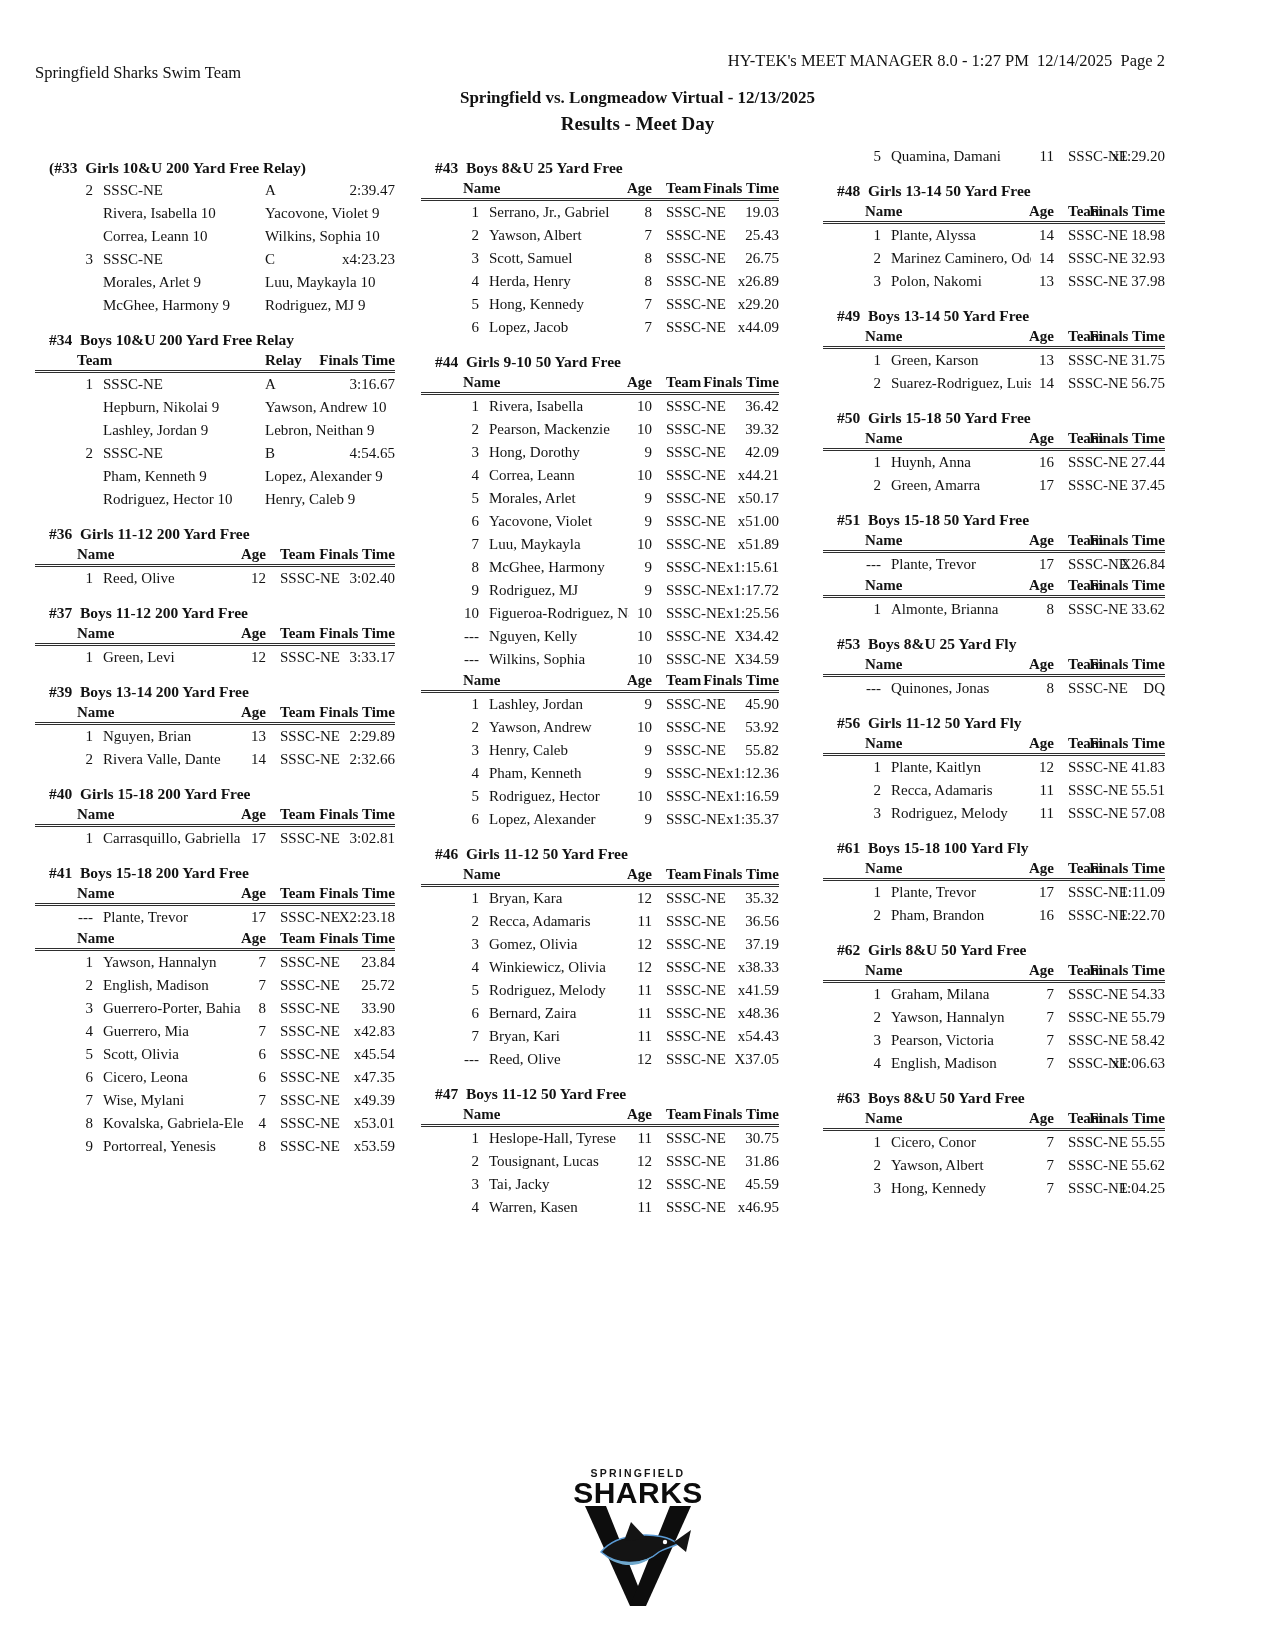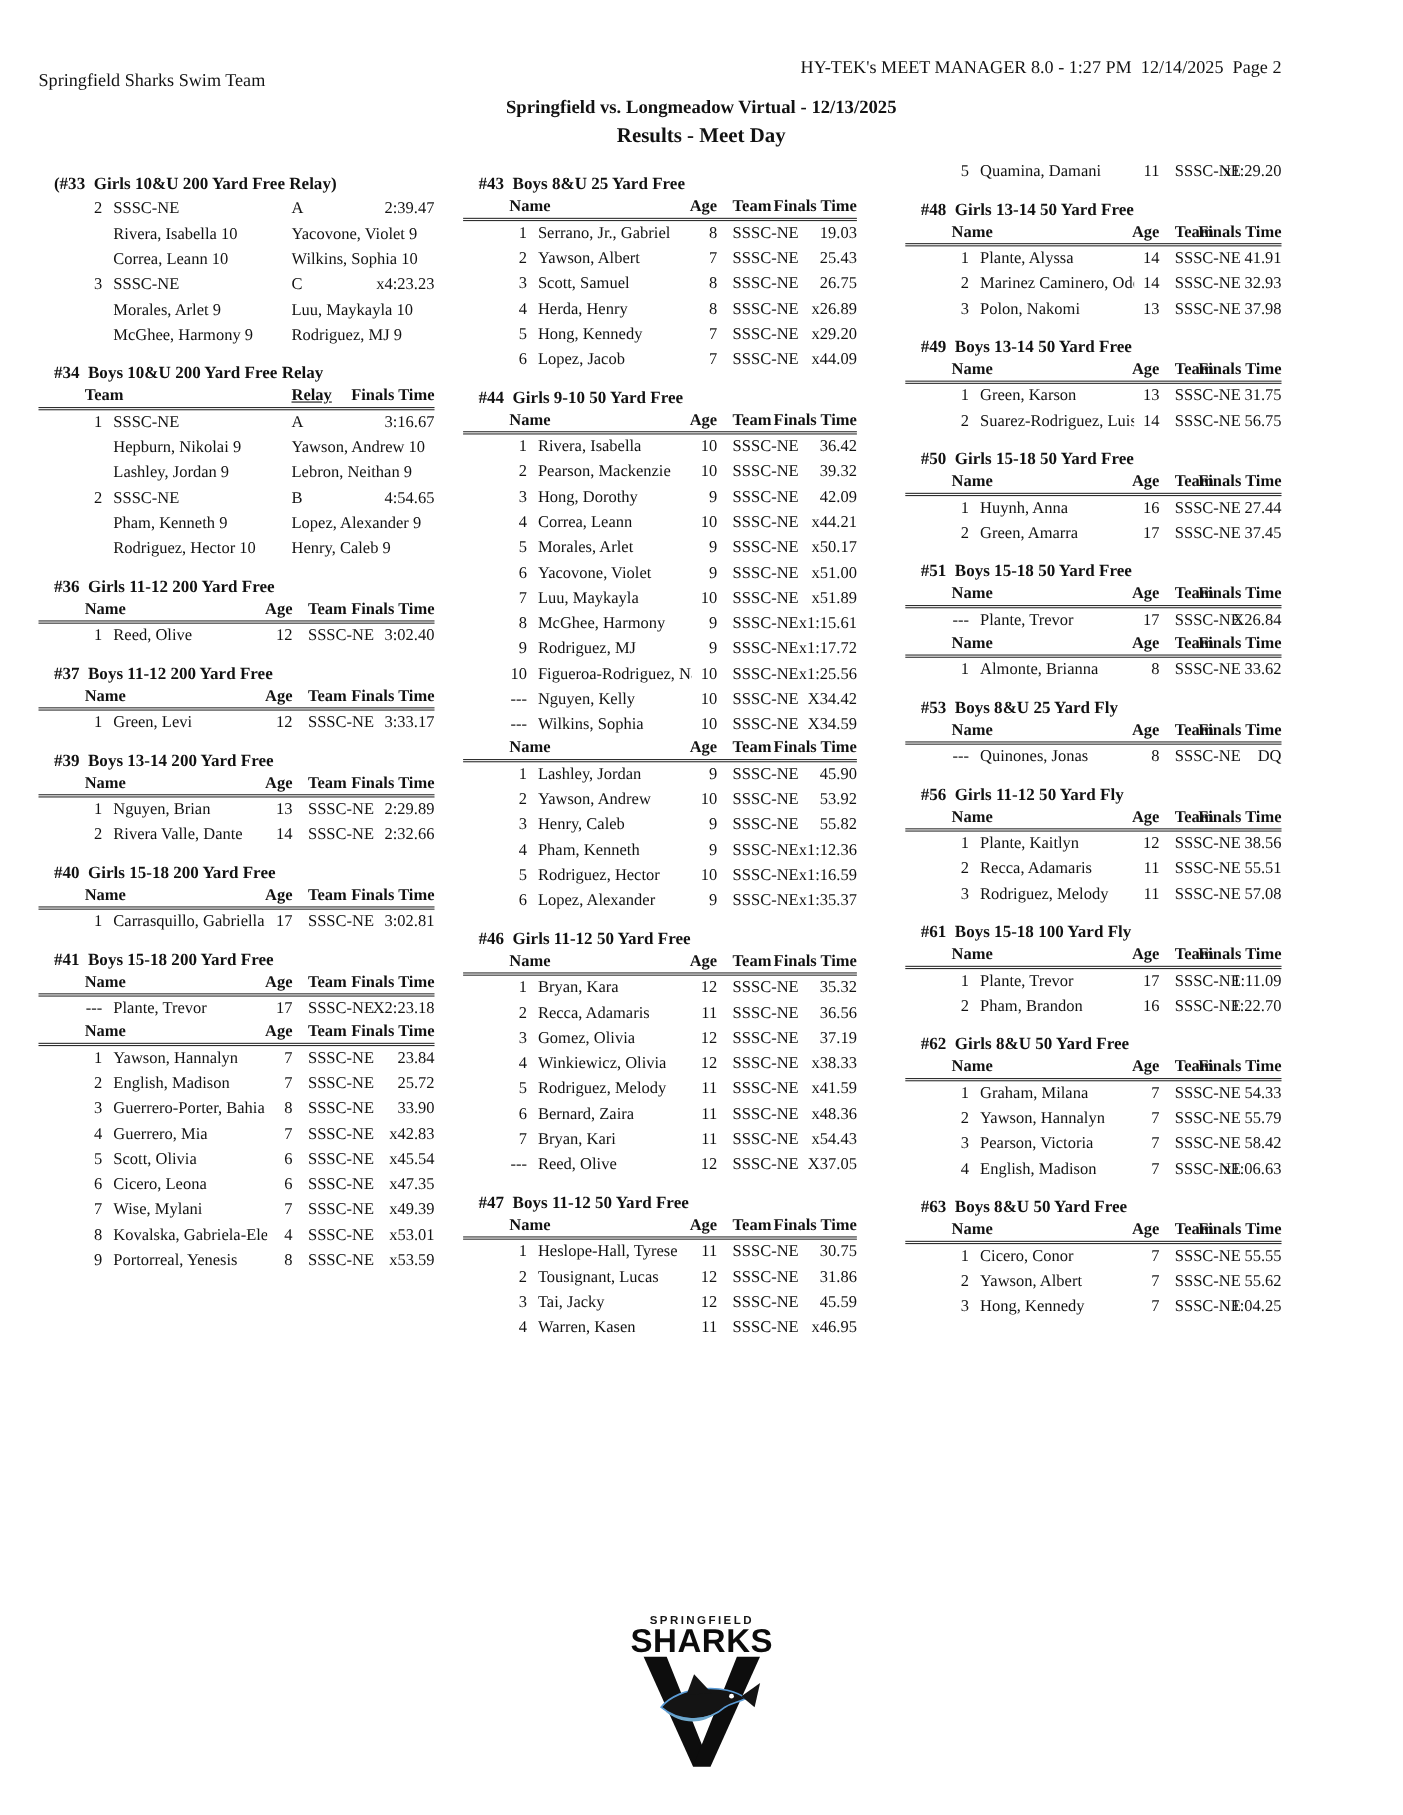--- a/index.html
+++ b/index.html
@@ -16,21 +16,21 @@
   .col0{left:35px;width:360px;}
   .col1{left:421px;width:358px;}
   .col2{left:823px;width:342px;}
   .section{position:relative;}
   .sec-title{font-weight:bold;font-size:15.5px;padding-top:11px;height:23px;line-height:23px;white-space:pre;overflow:hidden;margin-left:14px;}
   .hrow{position:relative;height:19px;border-bottom:3px double #2e2e2e;font-weight:bold;}
   .hrow span{position:absolute;top:0;line-height:19px;white-space:nowrap;}
   .h-name{left:42px;}
   .h-age{left:178px;width:53px;text-align:right;}
   .h-team{left:245px;}
-  .h-relay{left:230px;text-decoration:underline;}
+  .h-relay{left:230px;}
   .h-time{right:0;text-align:left;}
   .row{position:relative;height:23px;}
   .row span{position:absolute;top:0;line-height:23px;white-space:nowrap;}
   .c-place{left:0;width:58px;text-align:right;}
   .c-name{left:68px;width:140px;overflow:hidden;}
   .c-age{left:178px;width:53px;text-align:right;}
   .c-team{left:245px;width:95px;overflow:hidden;}
   .c-time{left:240px;right:0;text-align:right;}
   .c-rteam{left:68px;width:158px;overflow:hidden;}
   .c-relay{left:230px;}
@@ -590,21 +590,21 @@
         <span class="h-name">Name</span>
         <span class="h-age">Age</span>
         <span class="h-team">Team</span>
         <span class="h-time">Finals Time</span>
       </div>
       <div class="row">
         <span class="c-place">1</span>
         <span class="c-name">Plante, Alyssa</span>
         <span class="c-age">14</span>
         <span class="c-team">SSSC-NE</span>
-        <span class="c-time">41.91</span>
+        <span class="c-time">18.98</span>
       </div>
       <div class="row">
         <span class="c-place">2</span>
         <span class="c-name">Marinez Caminero, Odett</span>
         <span class="c-age">14</span>
         <span class="c-team">SSSC-NE</span>
         <span class="c-time">32.93</span>
       </div>
       <div class="row">
         <span class="c-place">3</span>
@@ -713,21 +713,21 @@
         <span class="h-name">Name</span>
         <span class="h-age">Age</span>
         <span class="h-team">Team</span>
         <span class="h-time">Finals Time</span>
       </div>
       <div class="row">
         <span class="c-place">1</span>
         <span class="c-name">Plante, Kaitlyn</span>
         <span class="c-age">12</span>
         <span class="c-team">SSSC-NE</span>
-        <span class="c-time">38.56</span>
+        <span class="c-time">41.83</span>
       </div>
       <div class="row">
         <span class="c-place">2</span>
         <span class="c-name">Recca, Adamaris</span>
         <span class="c-age">11</span>
         <span class="c-team">SSSC-NE</span>
         <span class="c-time">55.51</span>
       </div>
       <div class="row">
         <span class="c-place">3</span>

